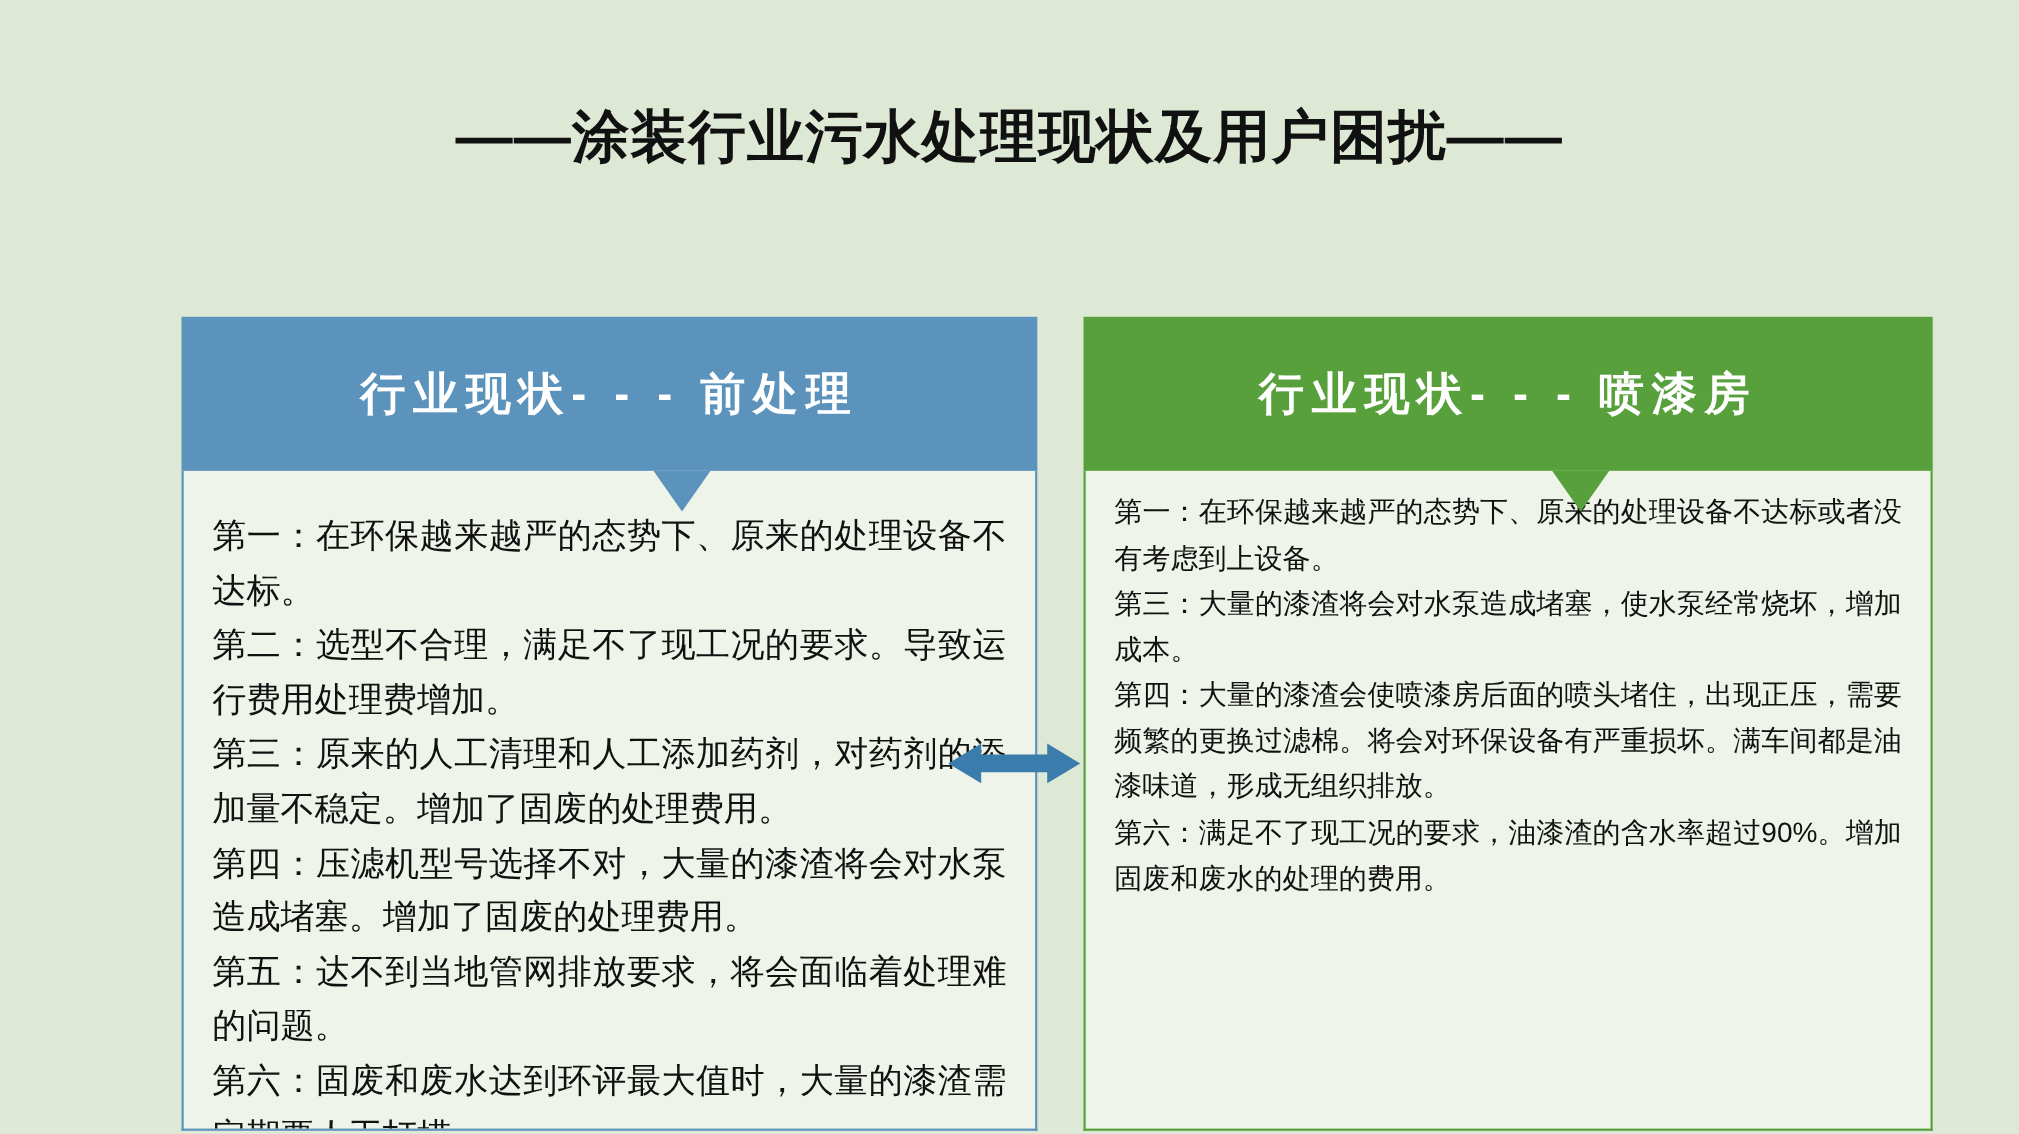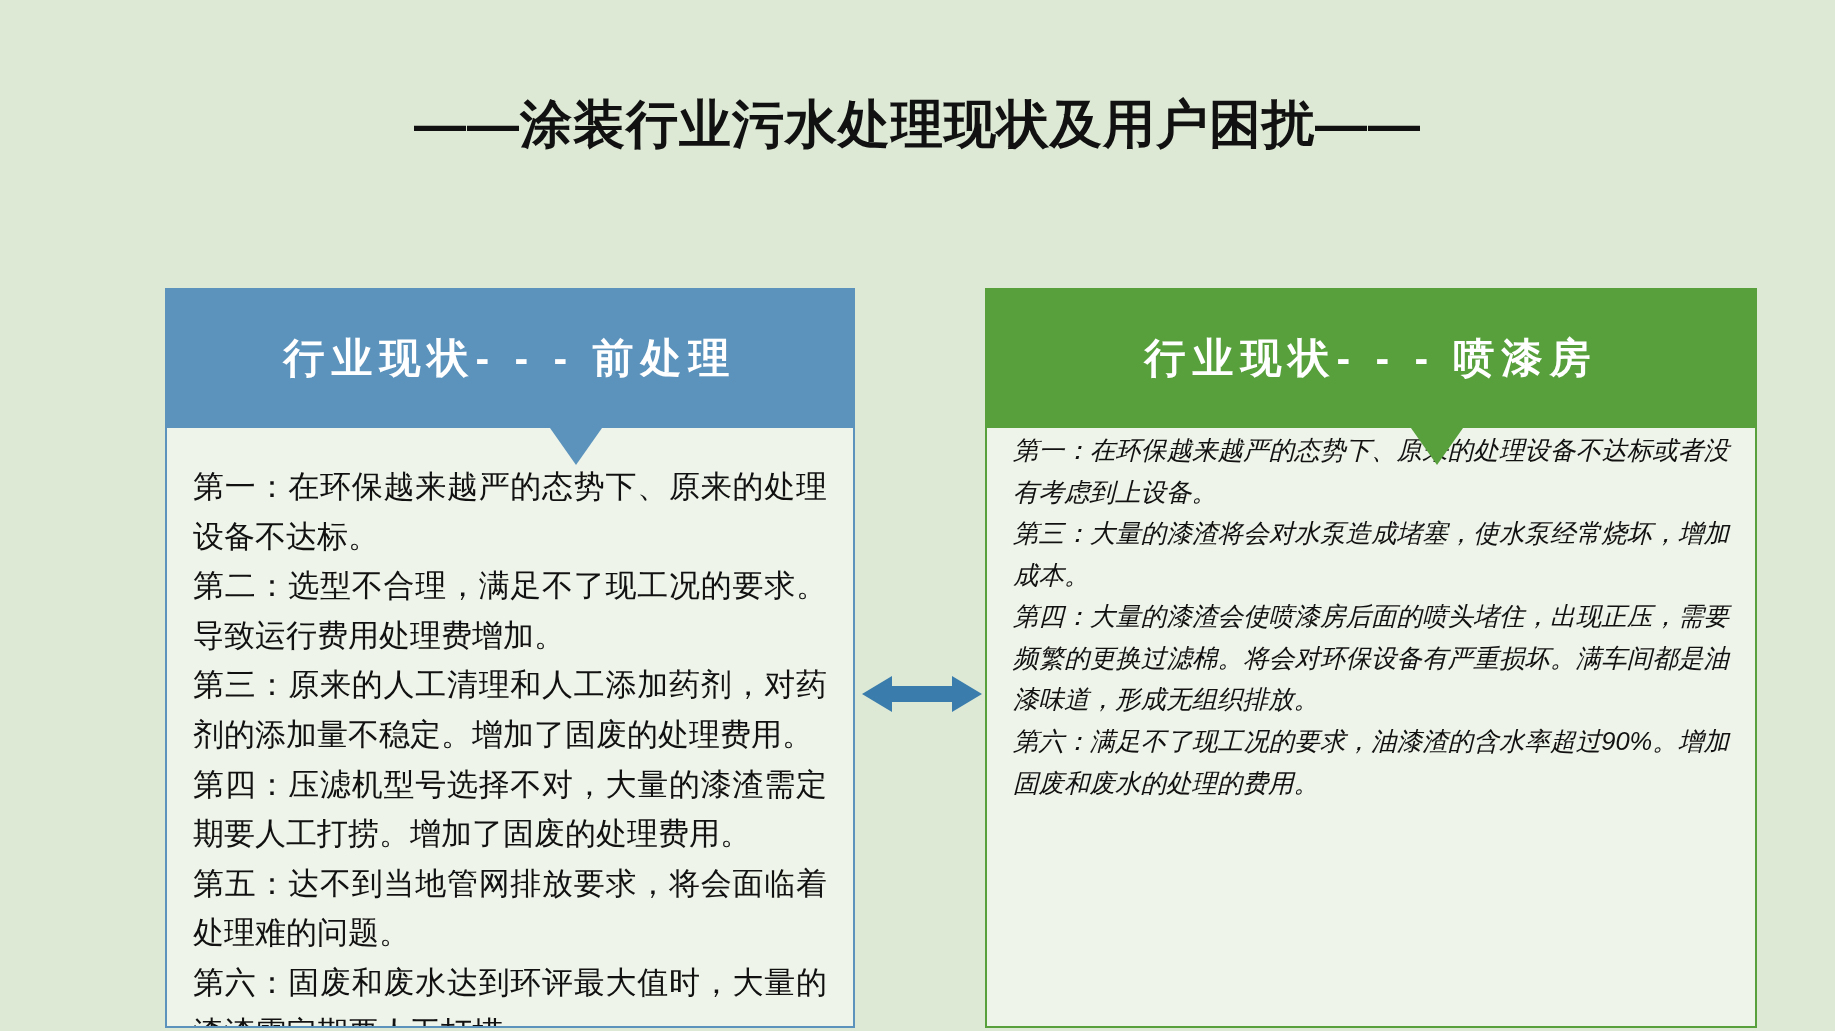--- a/index.html
+++ b/index.html
@@ -27,21 +27,21 @@
     white-space: nowrap;
     margin-top: 12px;
   }
   .panel {
     position: absolute;
     box-sizing: border-box;
   }
   .panel-left {
     left: 165px;
     top: 288px;
-    width: 690px;
+    width: 778px;
     height: 740px;
   }
   .panel-right {
     left: 985px;
     top: 288px;
     width: 772px;
     height: 740px;
   }
   .panel-header {
     position: relative;
@@ -86,22 +86,21 @@
     padding: 34px 26px 10px 26px;
     overflow: hidden;
   }
   .panel-left .panel-body {
     border: 2px solid #5b93bd;
     border-top: none;
   }
   .panel-right .panel-body {
     border: 2px solid #57a03c;
     border-top: none;
-    padding-top: 2px;
-    font-style: italic;
+    padding-top: 18px;
   }
   .body-line {
     font-size: 31px;
     line-height: 1.6;
     color: #111111;
     margin: 0;
     text-align: justify;
   }
   .panel-right .body-line {
     font-size: 25.5px;
@@ -125,21 +124,21 @@
 
 <div class="panel panel-left">
   <div class="panel-header">
     <span class="panel-header-text">行业现状- - - 前处理</span>
     <span class="panel-arrow"></span>
   </div>
   <div class="panel-body">
     <p class="body-line">第一：在环保越来越严的态势下、原来的处理设备不达标。</p>
     <p class="body-line">第二：选型不合理，满足不了现工况的要求。导致运行费用处理费增加。</p>
     <p class="body-line">第三：原来的人工清理和人工添加药剂，对药剂的添加量不稳定。增加了固废的处理费用。</p>
-    <p class="body-line">第四：压滤机型号选择不对，大量的漆渣需定期要人工打捞。增加了固废的处理费用。</p>
+    <p class="body-line">第四：压滤机型号选择不对，大量的漆渣将会对水泵造成堵塞。增加了固废的处理费用。</p>
     <p class="body-line">第五：达不到当地管网排放要求，将会面临着处理难的问题。</p>
     <p class="body-line">第六：固废和废水达到环评最大值时，大量的漆渣需定期要人工打捞。</p>
   </div>
 </div>
 
 <div class="panel panel-right">
   <div class="panel-header">
     <span class="panel-header-text">行业现状- - - 喷漆房</span>
     <span class="panel-arrow"></span>
   </div>

